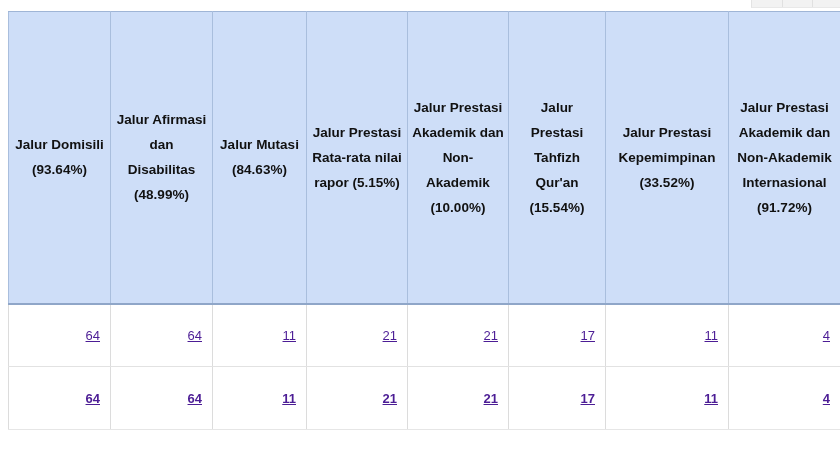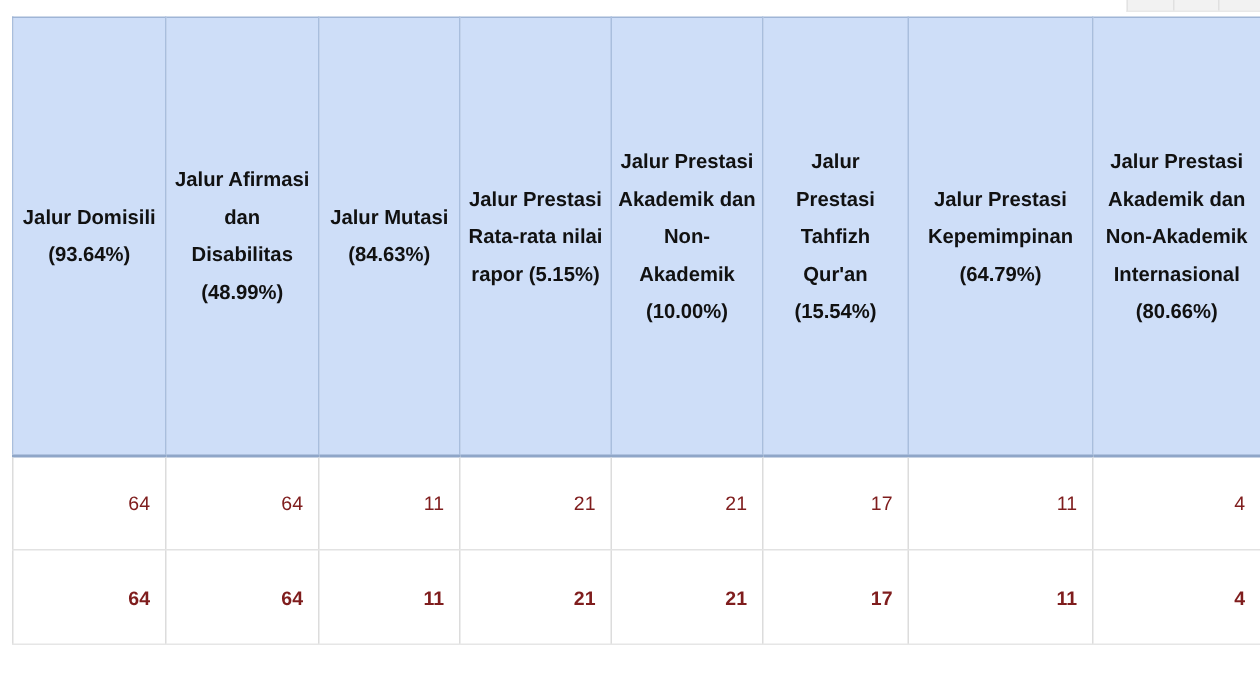--- a/index.html
+++ b/index.html
@@ -67,30 +67,31 @@
     border-left: 1px solid #a9bedd;
     border-right: 1px solid #a9bedd;
     border-top: 1px solid #9fb5d6;
     border-bottom: 2px solid #8fa6c8;
     box-sizing: border-box;
     word-wrap: break-word;
   }
 
   table.data-table tbody td {
     background: #ffffff;
-    color: #7f1d1d;
+    color: #4c1d95;
     font-size: 13px;
     text-align: right;
     vertical-align: middle;
     height: 63px;
     padding: 0 10px 0 4px;
     border-left: 1px solid #dcdcdc;
     border-right: 1px solid #dcdcdc;
     border-bottom: 1px solid #e2e2e2;
     box-sizing: border-box;
+    text-decoration: underline;
   }
 
   table.data-table tbody tr.row-total td {
     font-weight: bold;
     border-bottom: 1px solid #e6e6e6;
   }
 
   
   col.c0 { width: 102px; }
   col.c1 { width: 102px; }
@@ -124,22 +125,22 @@
           <col class="c7">
       </colgroup>
       <thead>
         <tr>
           <th>Jalur Domisili (93.64%)</th>
           <th>Jalur Afirmasi dan Disabilitas (48.99%)</th>
           <th>Jalur Mutasi (84.63%)</th>
           <th>Jalur Prestasi Rata-rata nilai rapor (5.15%)</th>
           <th>Jalur Prestasi Akademik dan Non-Akademik (10.00%)</th>
           <th>Jalur Prestasi Tahfizh Qur'an (15.54%)</th>
-          <th>Jalur Prestasi Kepemimpinan (64.79%)</th>
-          <th>Jalur Prestasi Akademik dan Non-Akademik Internasional (80.66%)</th>
+          <th>Jalur Prestasi Kepemimpinan (33.52%)</th>
+          <th>Jalur Prestasi Akademik dan Non-Akademik Internasional (91.72%)</th>
         </tr>
       </thead>
       <tbody>
         <tr class="row-kuota">
           <td>64</td>
           <td>64</td>
           <td>11</td>
           <td>21</td>
           <td>21</td>
           <td>17</td>

